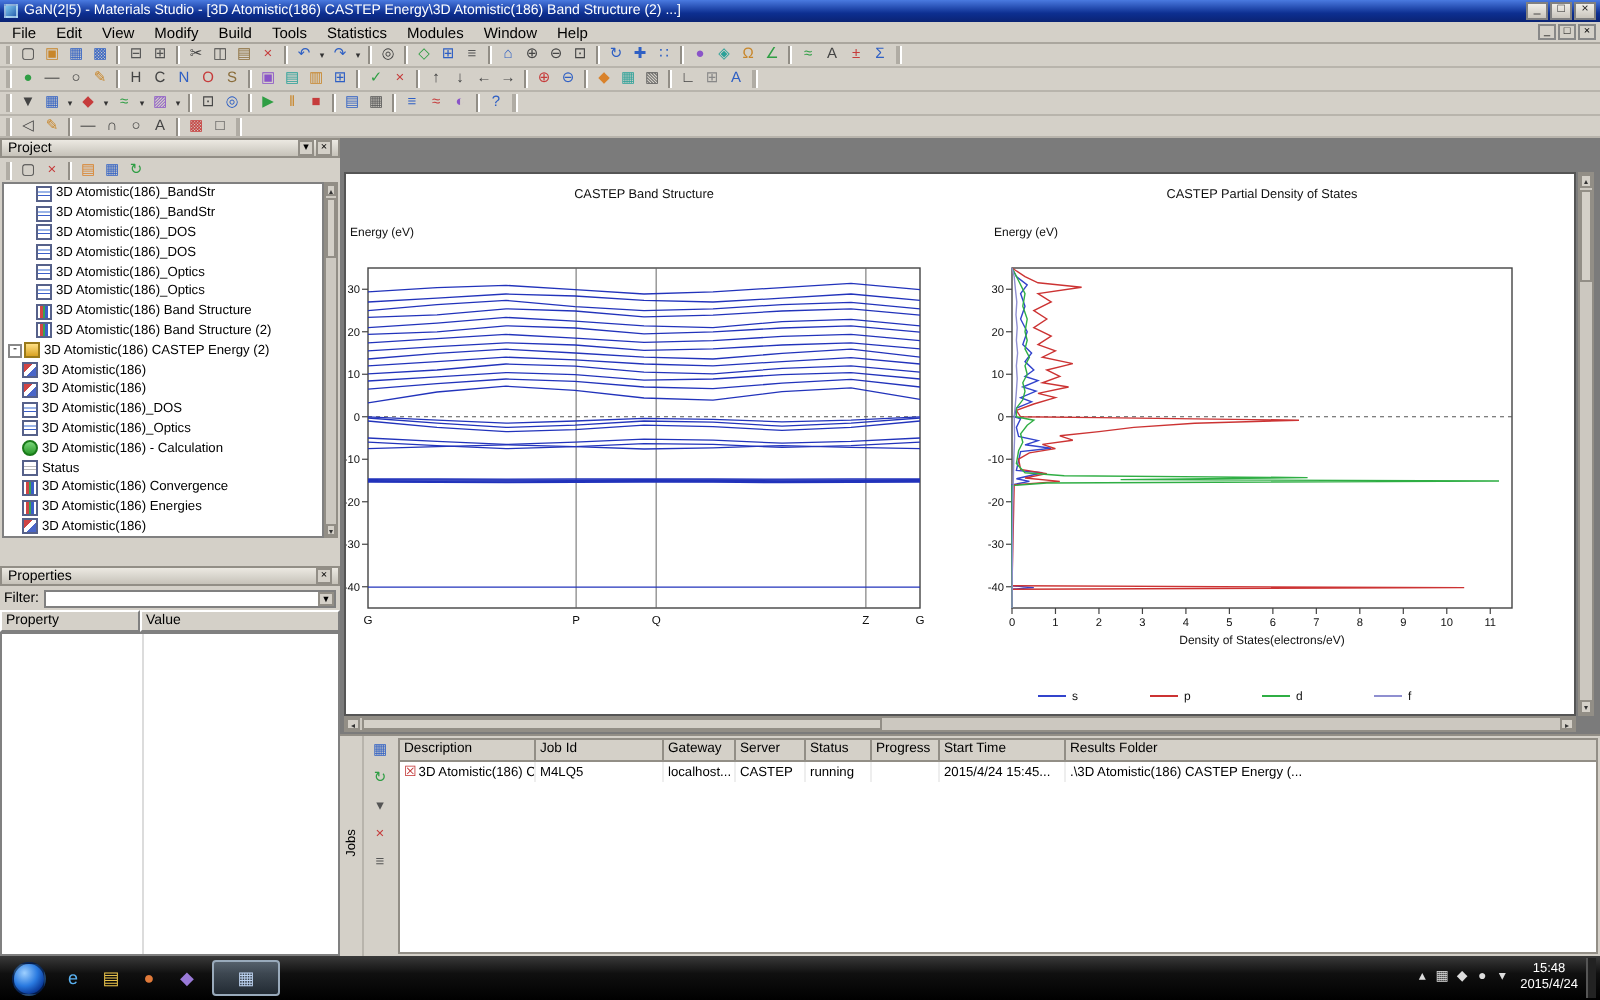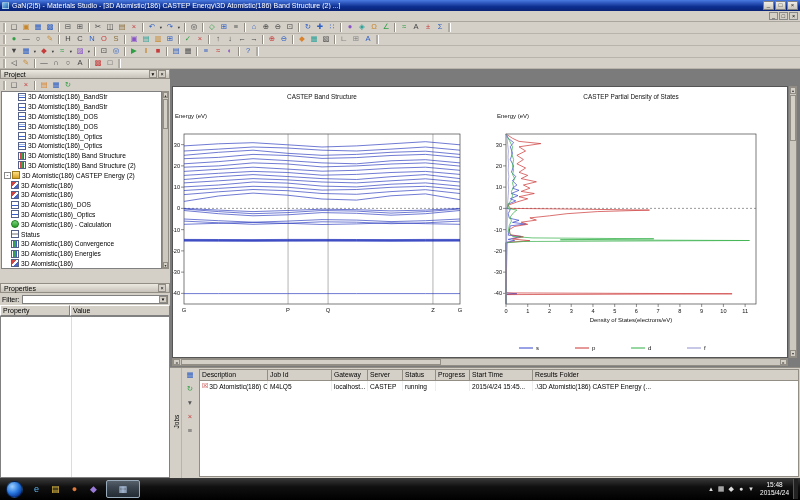--- a/index.html
+++ b/index.html
@@ -86,20 +86,32 @@
 
   <div id="titlebar">
     <span id="app-icon"></span>
     <span id="title-text">GaN(2|5) - Materials Studio - [3D Atomistic(186) CASTEP Energy\3D Atomistic(186) Band Structure (2) ...]</span>
     <span class="winbtn">_</span>
     <span class="winbtn">□</span>
     <span class="winbtn">×</span>
   </div>
 
   <div id="menubar">
+    <span id="menu-items" style="display:flex">
+        <span class="menu-item">File</span>
+        <span class="menu-item">Edit</span>
+        <span class="menu-item">View</span>
+        <span class="menu-item">Modify</span>
+        <span class="menu-item">Build</span>
+        <span class="menu-item">Tools</span>
+        <span class="menu-item">Statistics</span>
+        <span class="menu-item">Modules</span>
+        <span class="menu-item">Window</span>
+        <span class="menu-item">Help</span>
+      </span>
     <span id="menu-spacer"></span>
     <span class="mdibtn">_</span>
     <span class="mdibtn">□</span>
     <span class="mdibtn">×</span>
   </div>
 
   <div id="tb1" class="tb-row">
       <span class="tb-grip"></span>
       <span class="tb-btn" style="color: rgb(68, 68, 68);">▢</span>
       <span class="tb-btn" style="color: rgb(200, 134, 42);">▣</span>

